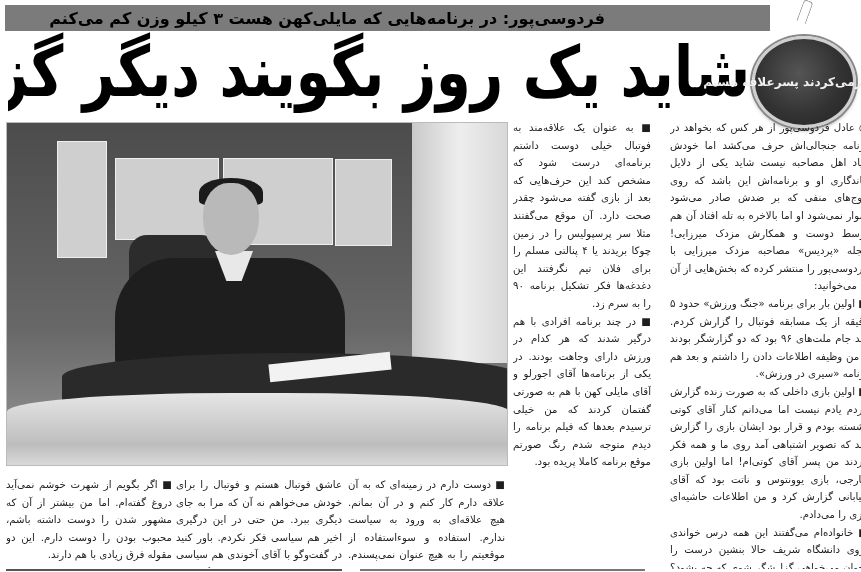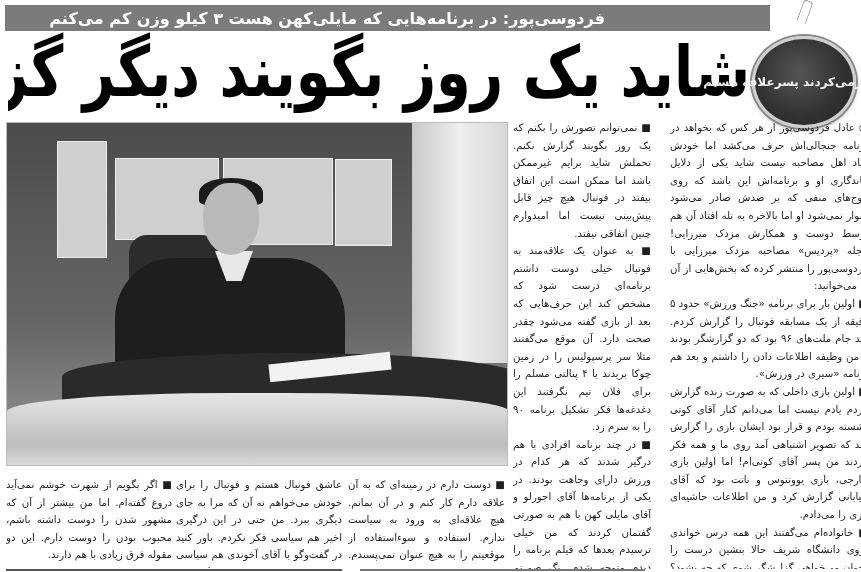--- a/index.html
+++ b/index.html
@@ -8,21 +8,21 @@
       background: #ffffff; position: relative;
       font-family: "DejaVu Sans", sans-serif; color: #1a1a1a;
     }
     .kicker-bar {
       position: absolute; left: 5px; top: 5px; width: 765px; height: 26px;
       background: #7b7b7b; direction: rtl;
       display: flex; align-items: center; justify-content: flex-start;
       padding-right: 165px; box-sizing: border-box;
     }
     .kicker-text {
-      color: #ffffff; font-family: "DejaVu Sans", sans-serif; font-weight: bold;
+      color: #000000; font-family: "DejaVu Sans", sans-serif; font-weight: bold;
       font-size: 16px; white-space: nowrap;
     }
     .headline {
       position: absolute; left: 8px; top: 34px; width: 742px; height: 76px;
       direction: rtl; text-align: right;
       font-family: "DejaVu Sans", sans-serif; font-weight: 900;
       font-size: 56px; line-height: 76px; color: #000;
       letter-spacing: -1px; white-space: nowrap; overflow: hidden;
       transform-origin: right center; transform: scaleY(1.25);
     }
@@ -106,21 +106,20 @@
 </div>
 
 <div class="col col-right">
   <p>○ عادل فردوسی‌پور از هر کس که بخواهد در برنامه جنجالی‌اش حرف می‌کشد اما خودش زیاد اهل مصاحبه نیست شاید یکی از دلایل ماندگاری او و برنامه‌اش این باشد که روی موج‌های منفی که بر ضدش صادر می‌شود سوار نمی‌شود او اما بالاخره به تله افتاد آن هم توسط دوست و همکارش مزدک میرزایی! مجله «پردیس» مصاحبه مزدک میرزایی با فردوسی‌پور را منتشر کرده که بخش‌هایی از آن را می‌خوانید:</p>
   <p>■ اولین بار برای برنامه «جنگ ورزش» حدود ۵ دقیقه از یک مسابقه فوتبال را گزارش کردم. بعد جام ملت‌های ۹۶ بود که دو گزارشگر بودند و من وظیفه اطلاعات دادن را داشتم و بعد هم برنامه «سیری در ورزش».</p>
   <p>■ اولین بازی داخلی که به صورت زنده گزارش کردم یادم نیست اما می‌دانم کنار آقای کوتی نشسته بودم و قرار بود ایشان بازی را گزارش کند که تصویر اشتباهی آمد روی ما و همه فکر کردند من پسر آقای کوتی‌ام! اما اولین بازی خارجی، بازی یوونتوس و ناتت بود که آقای خیابانی گزارش کرد و من اطلاعات حاشیه‌ای بازی را می‌دادم.</p>
   <p>■ خانواده‌ام می‌گفتند این همه درس خواندی بروی دانشگاه شریف حالا بنشین درست را بخوان می‌خواهی گزارشگر شوی که چه بشود؟ اما من می‌خواستم به هدفم برسم. دوستان و خانواده کمکم کردند اما سماجت خودم بیشتر از همه به کمکم آمد.</p>
 </div>
 
 <div class="col col-mid">
-  <p>■ نمی‌توانم تصورش را بکنم که یک روز بگویند گزارش نکنم. تحملش شاید برایم غیرممکن باشد اما ممکن است این اتفاق بیفتد در فوتبال هیچ چیز قابل پیش‌بینی نیست اما امیدوارم چنین اتفاقی نیفتد.</p>
   <p>■ به عنوان یک علاقه‌مند به فوتبال خیلی دوست داشتم برنامه‌ای درست شود که مشخص کند این حرف‌هایی که بعد از بازی گفته می‌شود چقدر صحت دارد. آن موقع می‌گفتند مثلا سر پرسپولیس را در زمین چوکا بریدند یا ۴ پنالتی مسلم را برای فلان تیم نگرفتند این دغدغه‌ها فکر تشکیل برنامه ۹۰ را به سرم زد.</p>
   <p>■ در چند برنامه افرادی با هم درگیر شدند که هر کدام در ورزش دارای وجاهت بودند. در یکی از برنامه‌ها آقای اجورلو و آقای مایلی کهن با هم به صورتی گفتمان کردند که من خیلی ترسیدم بعدها که فیلم برنامه را دیدم متوجه شدم رنگ صورتم موقع برنامه کاملا پریده بود.</p>
 
 </div>
 
 <div class="col col-b1">
   <p>■ دوست دارم در زمینه‌ای که به آن علاقه دارم کار کنم و در آن بمانم. هیچ علاقه‌ای به ورود به سیاست ندارم. استفاده و سوءاستفاده از موقعیتم را به هیچ عنوان نمی‌پسندم. من</p>
 </div>
 
 <div class="col col-b2">

